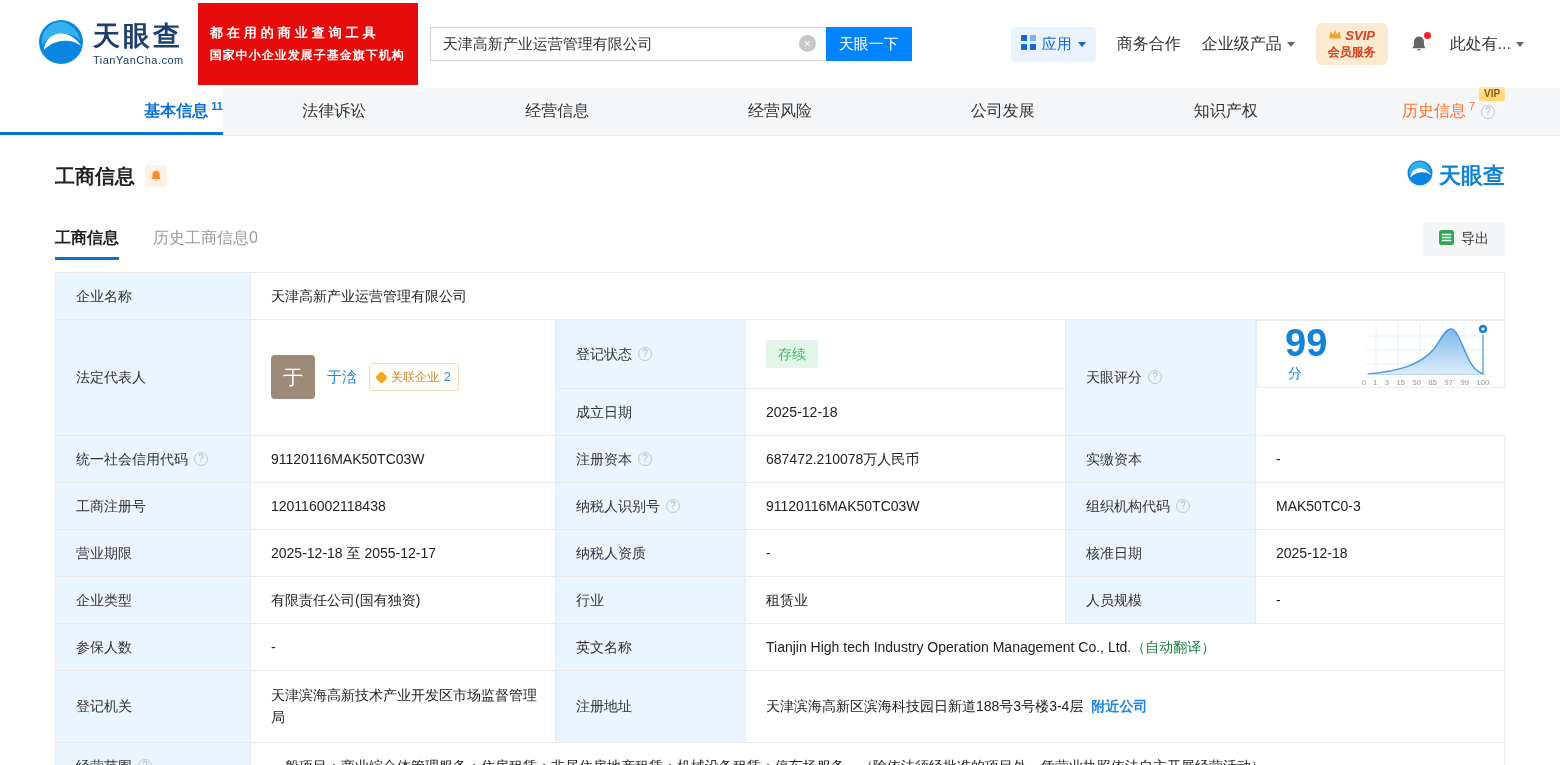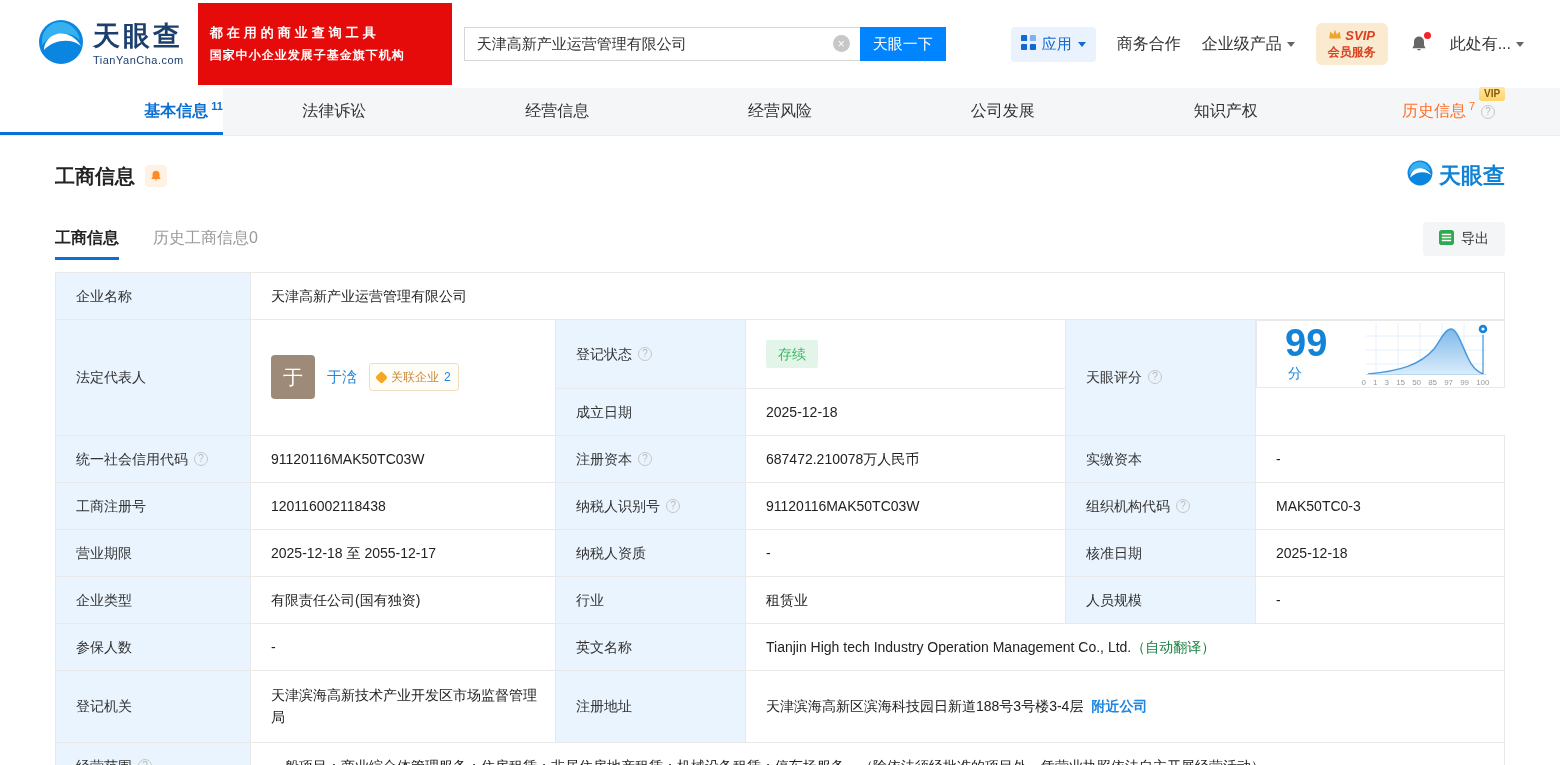--- a/index.html
+++ b/index.html
@@ -5,21 +5,21 @@
   * { box-sizing:border-box; margin:0; padding:0; }
   body { width:1560px; height:765px; overflow:hidden; background:#fff; color:#333;
          font-family:"Liberation Sans","DejaVu Sans",sans-serif; }
 
   
   header.top { display:flex; align-items:center; height:88px; padding:0 36px 0 38px; }
   .logo { display:flex; align-items:center; gap:9px; cursor:pointer; }
   .logo-cn { font-size:27px; font-weight:700; color:#1c3f6e; letter-spacing:3px; line-height:1; }
   .logo-en { font-size:11px; color:#1c3f6e; margin-top:4px; letter-spacing:.5px; }
 
-  .promo { margin-left:14px; width:254px; background:#e60b0b; color:#fff; padding:18px 12px; font-weight:700; cursor:pointer; }
+  .promo { margin-left:14px; width:220px; background:#e60b0b; color:#fff; padding:18px 12px; font-weight:700; cursor:pointer; }
   .promo-l1 { font-size:13px; letter-spacing:4px; line-height:23px; white-space:nowrap; }
   .promo-l2 { font-size:12px; letter-spacing:1px; line-height:23px; white-space:nowrap; }
 
   .search-area { margin-left:12px; width:482px; }
   .search-tabs { display:flex; align-items:center; gap:26px; height:27px; margin-bottom:3px; }
   .search-tab { font-size:14px; color:#222; cursor:pointer; }
   .search-tab.active { background:#0084ff; color:#fff; padding:3px 11px; }
   .search-box { display:flex; height:34px; }
   .search-input-wrap { position:relative; flex:1; }
   .search-input { width:100%; height:34px; border:1px solid #d6d6d6; border-right:none; padding:0 36px 0 12px;

